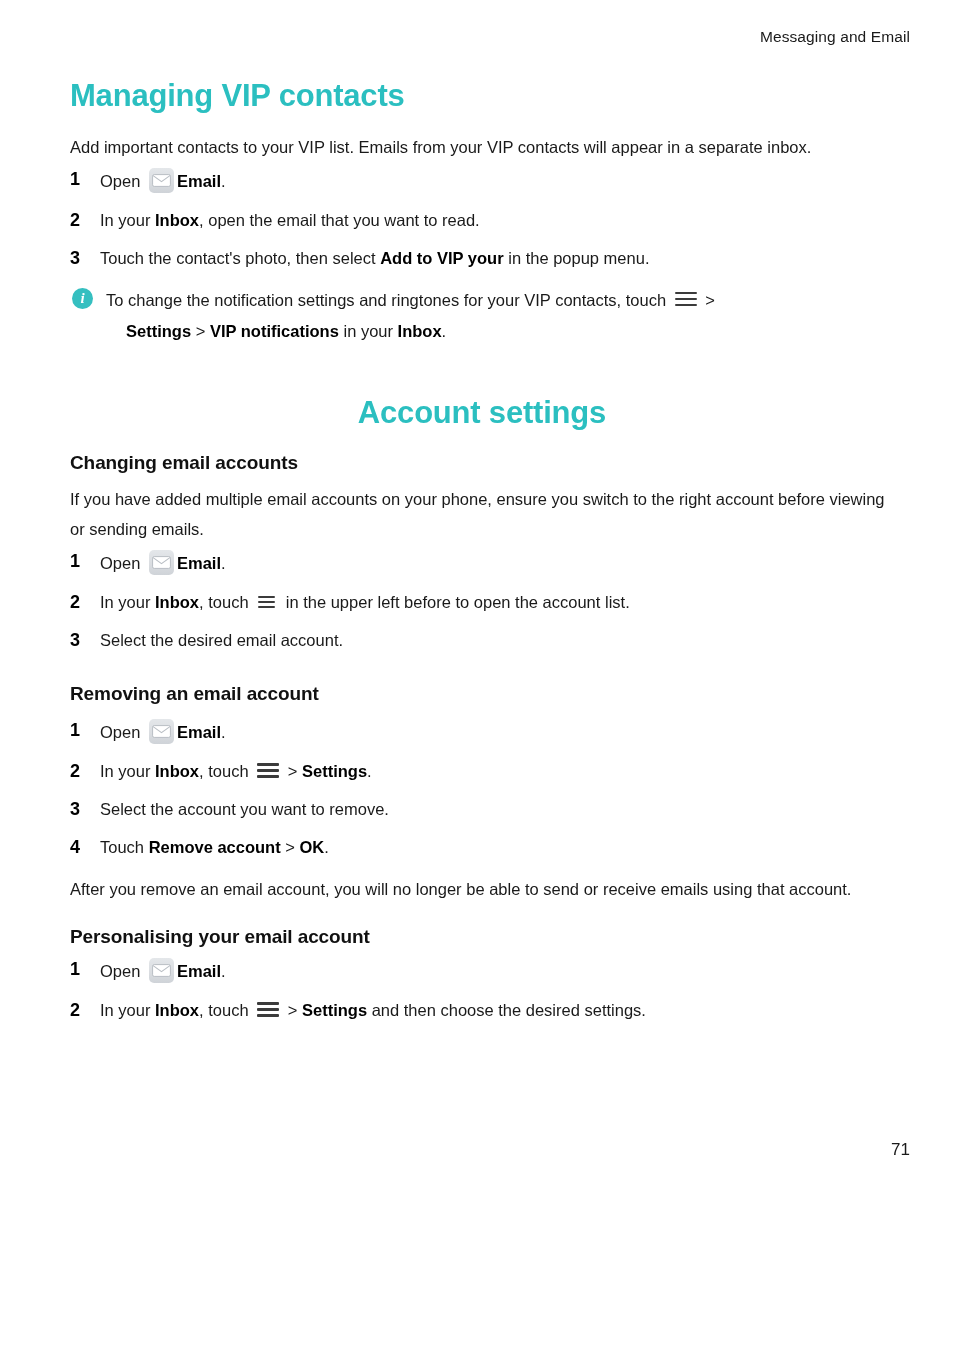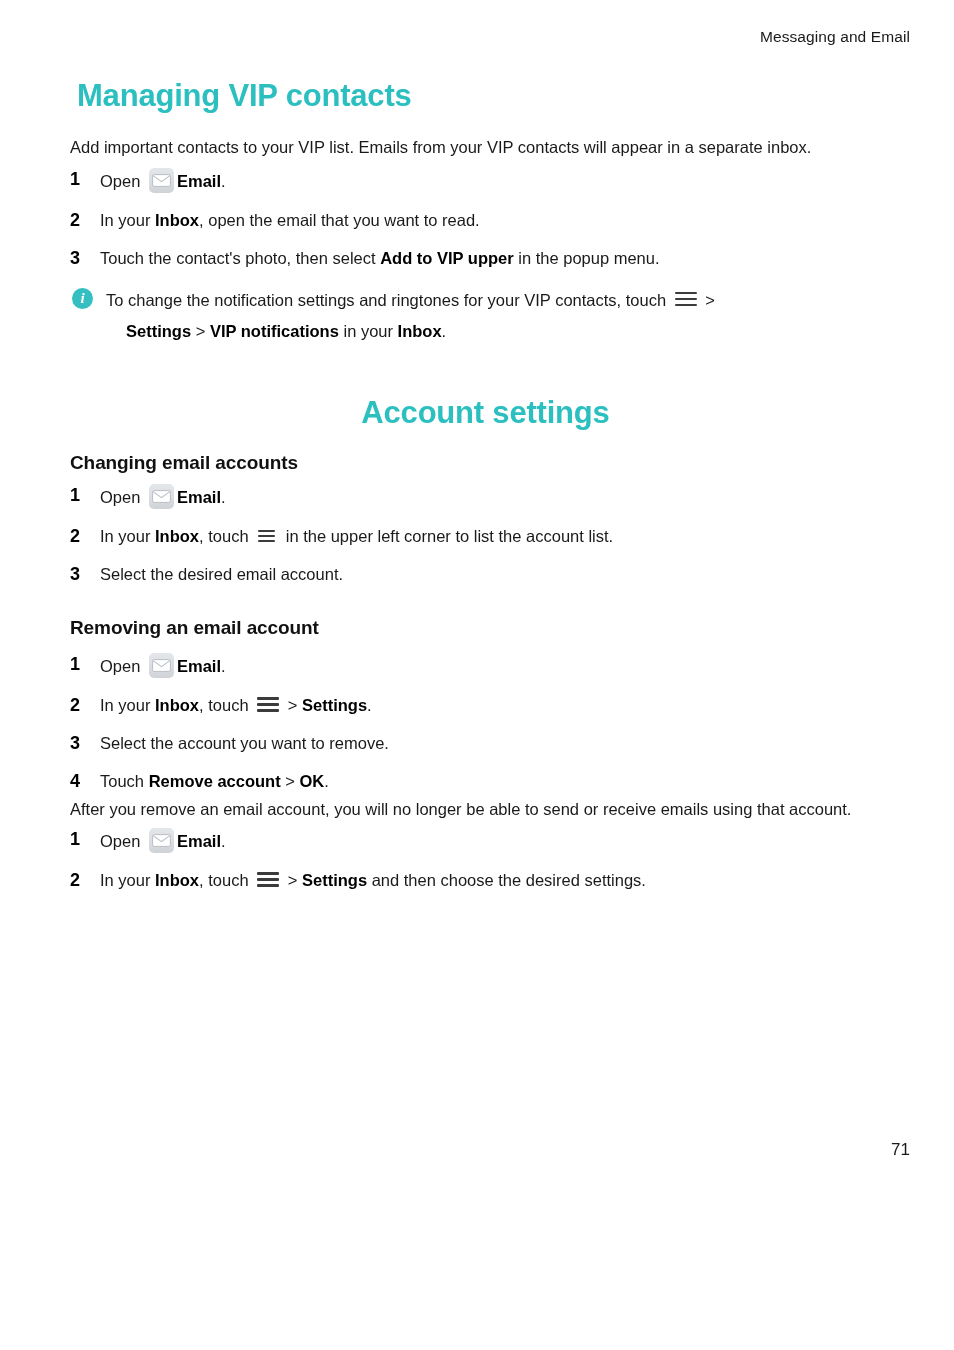--- a/index.html
+++ b/index.html
@@ -34,21 +34,21 @@
   .content {
     position: absolute;
     left: 70px;
     top: 78px;
     width: 824px;
   }
   h1.chapter-title {
     font-size: 31px;
     font-weight: bold;
     color: #2bbfc0;
-    margin: 0 0 18px 7px;
+    margin: 0 0 18px 0;
     letter-spacing: -0.2px;
     line-height: 1.15;
   }
   h1.chapter-title.second {
     margin-top: 48px;
     margin-bottom: 22px;
     text-align: center;
   }
   h2.sub-title {
     font-size: 19px;
@@ -188,45 +188,46 @@
               <rect x="0.6" y="0.6" width="17.8" height="11.8" rx="1.6" fill="#ffffff" stroke="#b9bec4" stroke-width="1"></rect>
               <path d="M1.1 1.6 L9.5 7.6 L17.9 1.6" fill="none" stroke="#b9bec4" stroke-width="1.1"></path>
             </svg></span><b>Email</b><span>.</span>
       </li>
       <li class="step">
         <span class="step-num">2</span>
         <span>In your </span><b>Inbox</b><span>, open the email that you want to read.</span>
       </li>
       <li class="step">
         <span class="step-num">3</span>
-        <span>Touch the contact's photo, then select </span><b>Add to VIP upper</b><span> in the popup menu.</span>
+        <span>Touch the contact's photo, then select </span><b>Add to VIP your</b><span> in the popup menu.</span>
       </li>
     </ol>
 
     <div class="callout">
       <span class="info-icon">i</span>
       <p><span>To change the notification settings and ringtones for your VIP contacts, touch </span><span class="menu-icon"><i></i><i></i><i></i></span><span> &gt;</span></p>
       <p class="indent-line"><b>Settings</b><span> &gt; </span><b>VIP notifications</b><span> in your </span><b>Inbox</b><span>.</span></p>
     </div>
 
     <h1 class="chapter-title second">Account settings</h1>
 
     <h2 class="sub-title">Changing email accounts</h2>
+    <p class="body-text">If you have added multiple email accounts on your phone, ensure you switch to the right account before viewing or sending emails.</p>
 
     <ol class="steps spaced-block">
       <li class="step">
         <span class="step-num">1</span>
         <span>Open </span><span class="email-icon"><svg width="19" height="13" viewBox="0 0 19 13">
               <rect x="0.6" y="0.6" width="17.8" height="11.8" rx="1.6" fill="#ffffff" stroke="#b9bec4" stroke-width="1"></rect>
               <path d="M1.1 1.6 L9.5 7.6 L17.9 1.6" fill="none" stroke="#b9bec4" stroke-width="1.1"></path>
             </svg></span><b>Email</b><span>.</span>
       </li>
       <li class="step">
         <span class="step-num">2</span>
-        <span>In your </span><b>Inbox</b><span>, touch </span><span class="menu-icon sm"><i></i><i></i><i></i></span><span> in the upper left corner to list the account list.</span>
+        <span>In your </span><b>Inbox</b><span>, touch </span><span class="menu-icon sm"><i></i><i></i><i></i></span><span> in the upper left before to open the account list.</span>
       </li>
       <li class="step">
         <span class="step-num">3</span>
         <span>Select the desired email account.</span>
       </li>
     </ol>
 
     <h2 class="sub-title" style="margin-top:32px;">Removing an email account</h2>
 
     <ol class="steps" style="margin-top:14px;">
@@ -244,22 +245,23 @@
       <li class="step">
         <span class="step-num">3</span>
         <span>Select the account you want to remove.</span>
       </li>
       <li class="step" style="margin-bottom:4px;">
         <span class="step-num">4</span>
         <span>Touch </span><b>Remove account</b><span> &gt; </span><b>OK</b><span>.</span>
       </li>
     </ol>
 
-    <p class="body-text tight" style="margin-top:4px;">After you remove an email account, you will no longer be able to send or receive emails using that account.</p>
-
+    <p class="body-text tight" style="margin-top:18px;">After you remove an email account, you will no longer be able to send or receive emails using that account.</p>
+
+    <h2 class="sub-title" style="margin-top:24px;">Personalising your email account</h2>
 
     <ol class="steps spaced-block">
       <li class="step">
         <span class="step-num">1</span>
         <span>Open </span><span class="email-icon"><svg width="19" height="13" viewBox="0 0 19 13">
               <rect x="0.6" y="0.6" width="17.8" height="11.8" rx="1.6" fill="#ffffff" stroke="#b9bec4" stroke-width="1"></rect>
               <path d="M1.1 1.6 L9.5 7.6 L17.9 1.6" fill="none" stroke="#b9bec4" stroke-width="1.1"></path>
             </svg></span><b>Email</b><span>.</span>
       </li>
       <li class="step">

